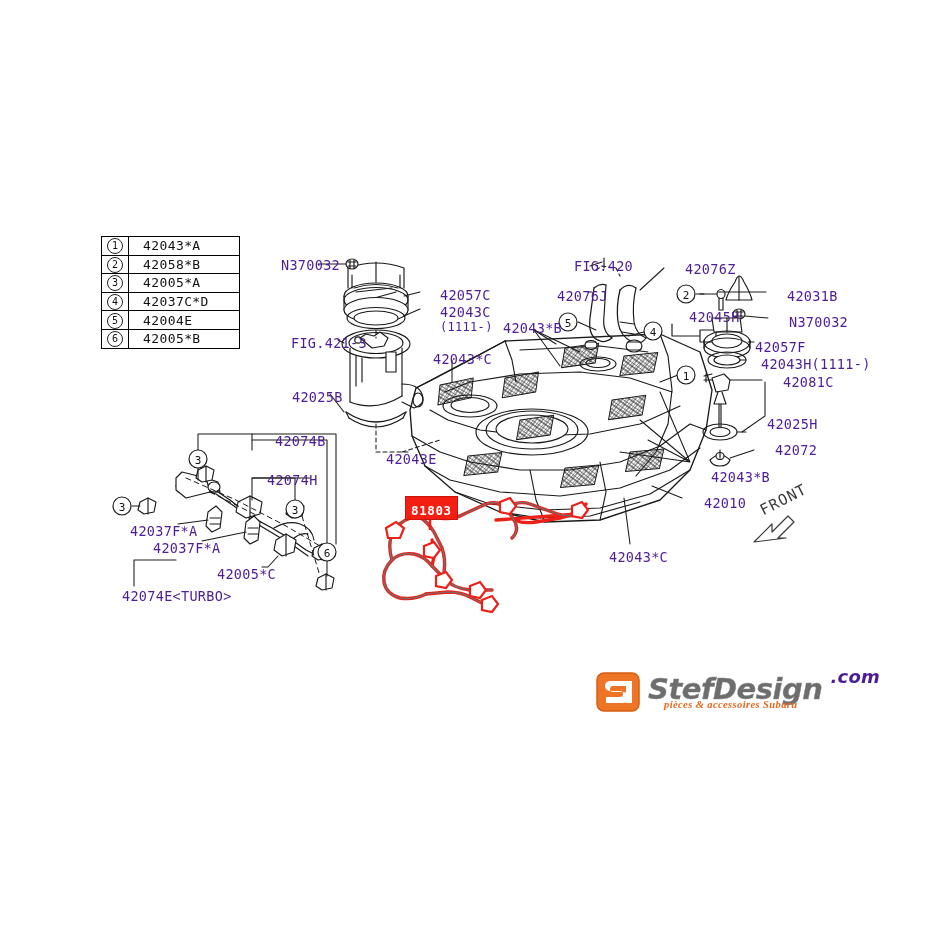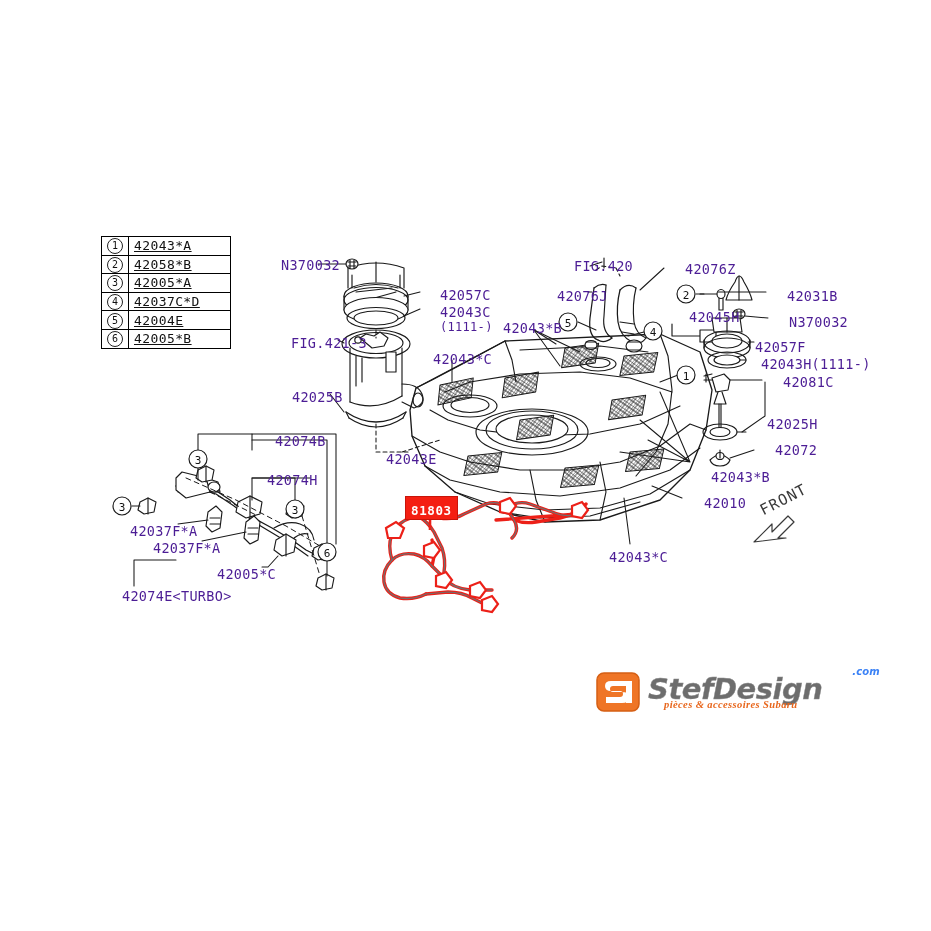--- a/index.html
+++ b/index.html
@@ -12,21 +12,21 @@
   .lbl{position:absolute;font-family:"DejaVu Sans Mono","Liberation Mono",monospace;
        font-size:13.5px;color:#4c1d95;white-space:pre;letter-spacing:0.3px;line-height:1.18;margin-left:17px;}
   .lbl.sm{font-size:12px;}
 
   
   #legend{position:absolute;left:101px;top:236px;border:1.3px solid #000;
           border-collapse:collapse;background:#fff;}
   #legend td{border:1.1px solid #000;height:17.6px;padding:0;vertical-align:middle;
              font-family:"DejaVu Sans Mono","Liberation Mono",monospace;font-size:13px;color:#111;}
   #legend td.num{width:26px;text-align:center;}
-  #legend td.pn{width:96px;padding-left:5px;letter-spacing:0.4px;text-decoration:underline;}
+  #legend td.pn{width:96px;padding-left:14px;letter-spacing:0.4px;}
   .circnum{display:inline-block;width:14px;height:14px;line-height:13px;border:1.15px solid #222;
            border-radius:50%;font-size:10px;text-align:center;color:#111;}
 
   
   #redbadge{position:absolute;left:405px;top:496px;background:#f41f12;color:#fff;
             font-family:"DejaVu Sans Mono","Liberation Mono",monospace;font-size:12.5px;
             font-weight:bold;letter-spacing:0.6px;padding:7px 5px 2px 5px;
             border:1px solid #c8140a;line-height:1.05;}
 
   
@@ -35,21 +35,21 @@
              font-size:15px;color:#3a3a3a;letter-spacing:1px;}
 
   
   #watermark{position:absolute;left:596px;top:668px;width:282px;height:50px;}
   #wm-logo{position:absolute;left:0;top:4px;width:44px;height:40px;}
   #wm-text{position:absolute;left:52px;top:0;width:230px;height:50px;}
   .wm-main{position:absolute;left:0;top:4px;font-family:"DejaVu Sans","Liberation Sans",sans-serif;
            font-size:29px;font-weight:bold;font-style:italic;color:#6d6d6d;letter-spacing:-0.5px;
            -webkit-text-stroke:0.4px #8e8e8e;}
   .wm-dotcom{position:absolute;right:-2px;top:-2px;font-family:"DejaVu Sans","Liberation Sans",sans-serif;
-             font-size:10px;font-weight:bold;font-style:italic;color:#3b82f6;letter-spacing:0.2px;}
+             font-size:18px;font-weight:bold;font-style:italic;color:#4c1d95;letter-spacing:0.2px;}
   .wm-tag{position:absolute;left:16px;top:31px;font-family:Liberation Serif, serif;
           font-size:10.5px;font-weight:bold;font-style:italic;color:#e8661c;letter-spacing:0.4px;}
 </style>
 </head>
 <body>
 
 <div id="stage">
 
   <svg id="diagram" viewBox="0 0 931 931">
     <defs>

